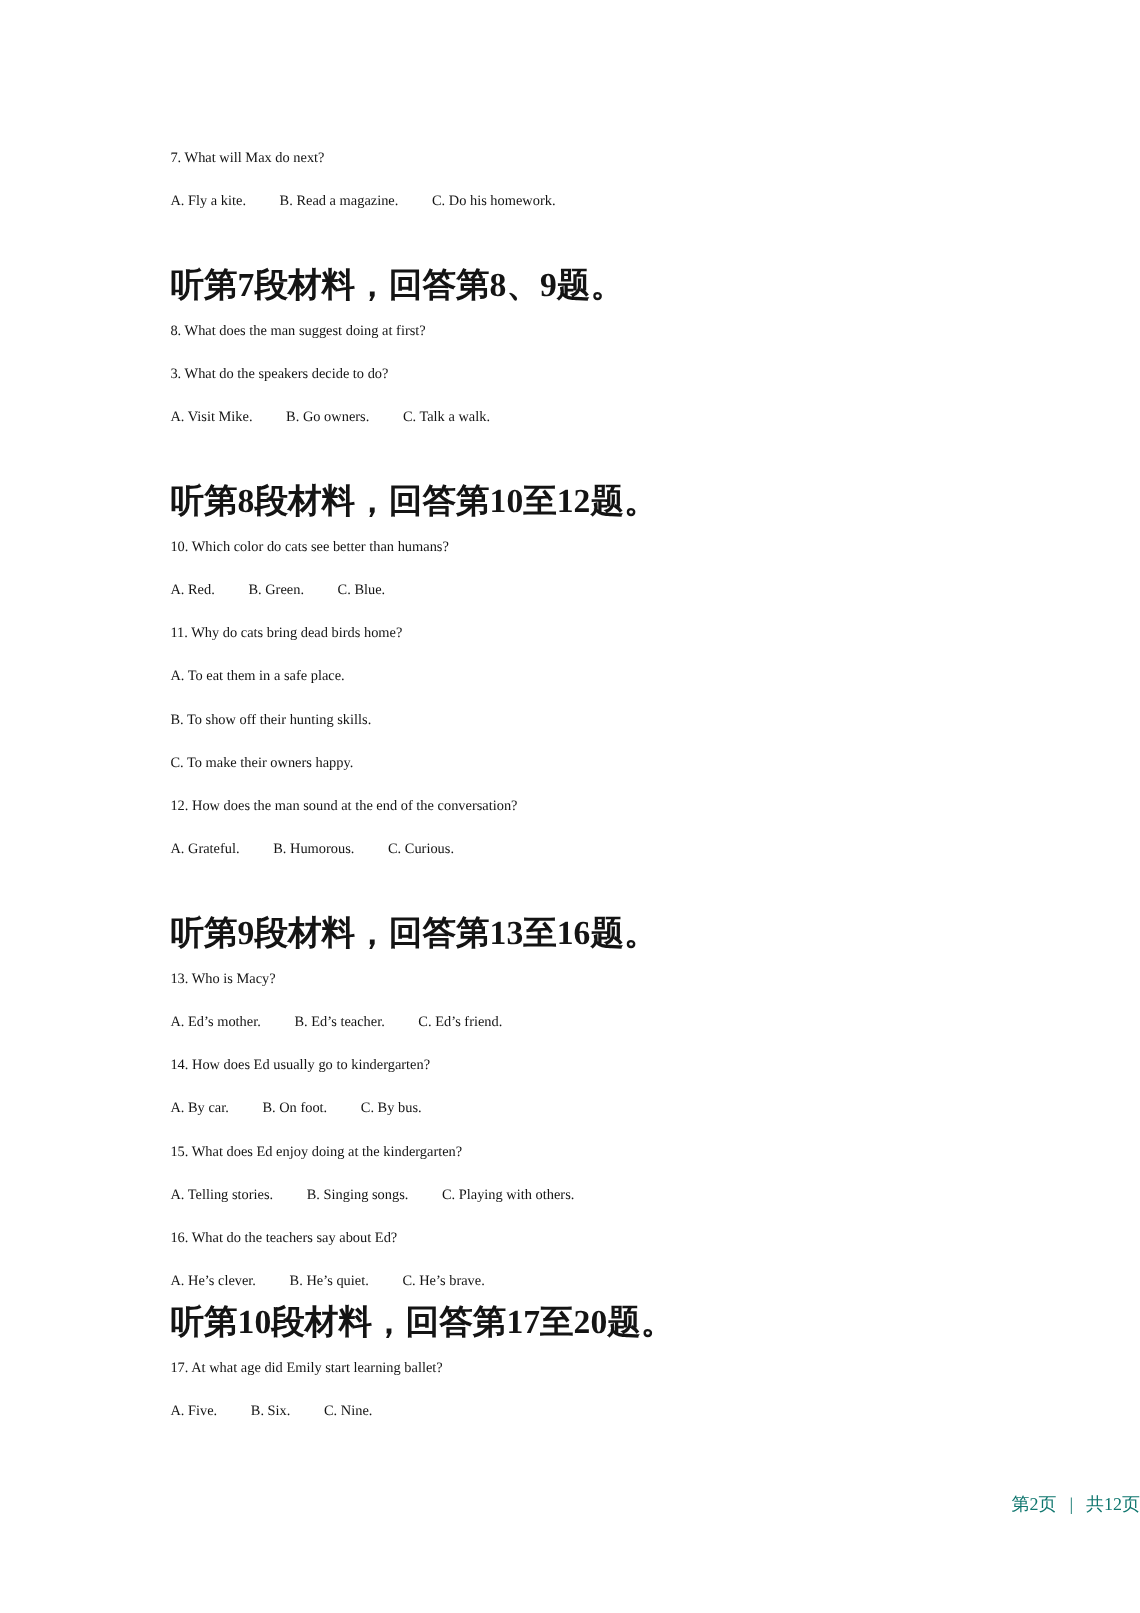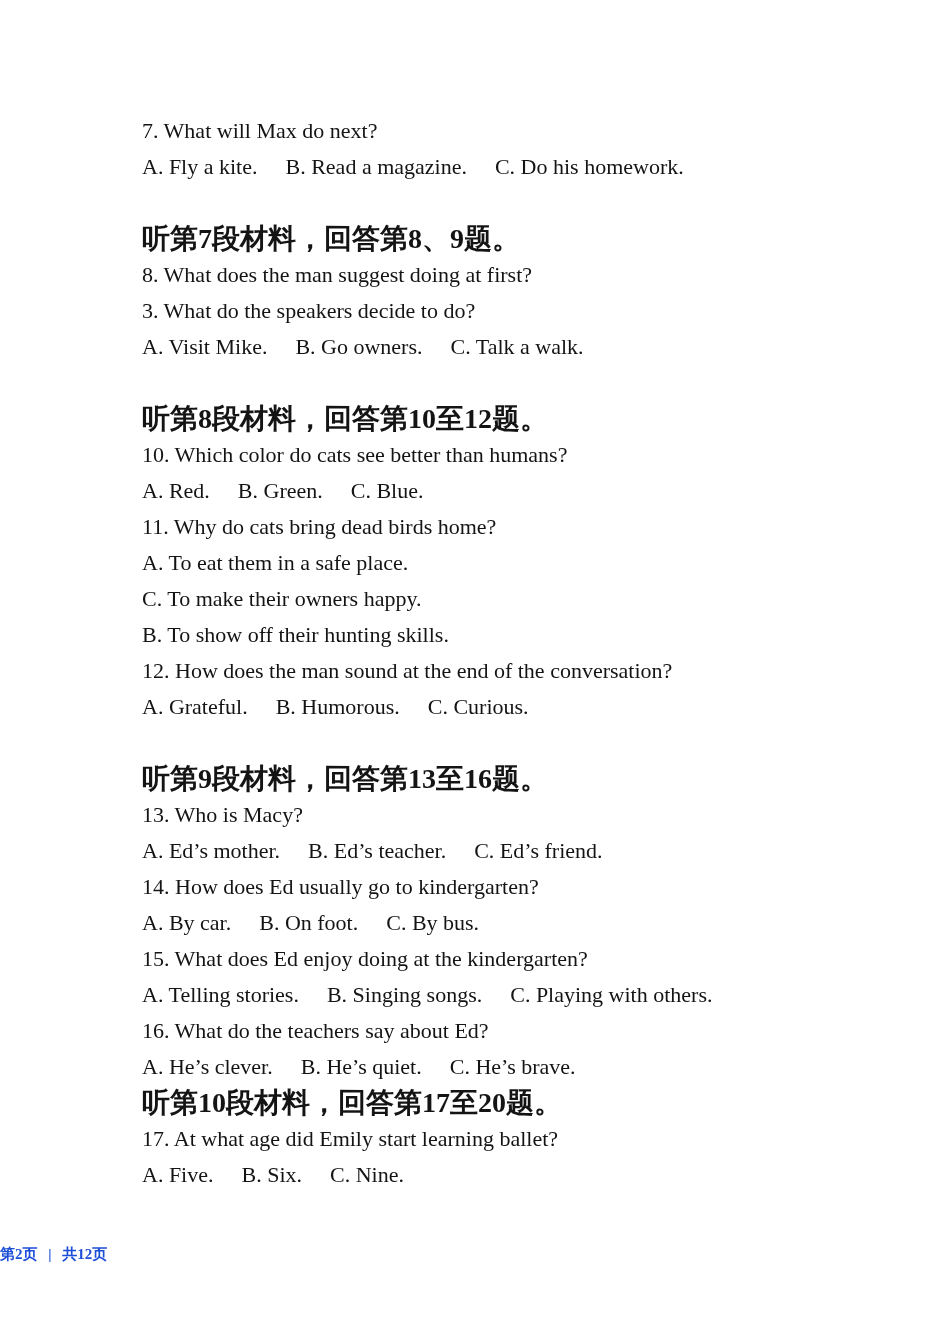--- a/index.html
+++ b/index.html
@@ -17,21 +17,21 @@
     overflow: hidden;
   }
   .content {
     position: absolute;
     left: 142px;
     top: 113px;
     width: 770px;
   }
   .line {
     margin: 0;
-    font-size: 22px;
+    font-size: 12px;
     line-height: 36px;
     white-space: nowrap;
     color: #141414;
   }
   .section {
     font-size: 28px;
     font-weight: bold;
   }
   .gap {
     margin-top: 36px;
@@ -41,25 +41,24 @@
     margin-right: 28px;
   }
   .options-row .opt:last-child {
     margin-right: 0;
   }
   .footer {
     position: absolute;
     left: 0;
     top: 1241px;
     width: 100%;
-    text-align: left;
+    text-align: right;
     font-size: 15px;
     line-height: 26px;
-    color: #1d4ed8;
-    font-weight: bold;
+    color: #0f766e;
   }
   .footer .sep {
     margin: 0 7px;
   }
 </style>
 </head>
 <body>
 
 <div class="page">
   <div class="content" id="content">
@@ -67,22 +66,22 @@
       <p class="line options-row"><span class="opt">A. Fly a kite.</span><span class="opt">B. Read a magazine.</span><span class="opt">C. Do his homework.</span></p>
       <p class="line section gap">听第7段材料，回答第8、9题。</p>
       <p class="line question">8. What does the man suggest doing at first?</p>
       <p class="line question">3. What do the speakers decide to do?</p>
       <p class="line options-row"><span class="opt">A. Visit Mike.</span><span class="opt">B. Go owners.</span><span class="opt">C. Talk a walk.</span></p>
       <p class="line section gap">听第8段材料，回答第10至12题。</p>
       <p class="line question">10. Which color do cats see better than humans?</p>
       <p class="line options-row"><span class="opt">A. Red.</span><span class="opt">B. Green.</span><span class="opt">C. Blue.</span></p>
       <p class="line question">11. Why do cats bring dead birds home?</p>
       <p class="line option-line">A. To eat them in a safe place.</p>
+      <p class="line option-line">B. To show off their hunting skills.</p>
       <p class="line option-line">C. To make their owners happy.</p>
-      <p class="line option-line">B. To show off their hunting skills.</p>
       <p class="line question">12. How does the man sound at the end of the conversation?</p>
       <p class="line options-row"><span class="opt">A. Grateful.</span><span class="opt">B. Humorous.</span><span class="opt">C. Curious.</span></p>
       <p class="line section gap">听第9段材料，回答第13至16题。</p>
       <p class="line question">13. Who is Macy?</p>
       <p class="line options-row"><span class="opt">A. Ed’s mother.</span><span class="opt">B. Ed’s teacher.</span><span class="opt">C. Ed’s friend.</span></p>
       <p class="line question">14. How does Ed usually go to kindergarten?</p>
       <p class="line options-row"><span class="opt">A. By car.</span><span class="opt">B. On foot.</span><span class="opt">C. By bus.</span></p>
       <p class="line question">15. What does Ed enjoy doing at the kindergarten?</p>
       <p class="line options-row"><span class="opt">A. Telling stories.</span><span class="opt">B. Singing songs.</span><span class="opt">C. Playing with others.</span></p>
       <p class="line question">16. What do the teachers say about Ed?</p>

